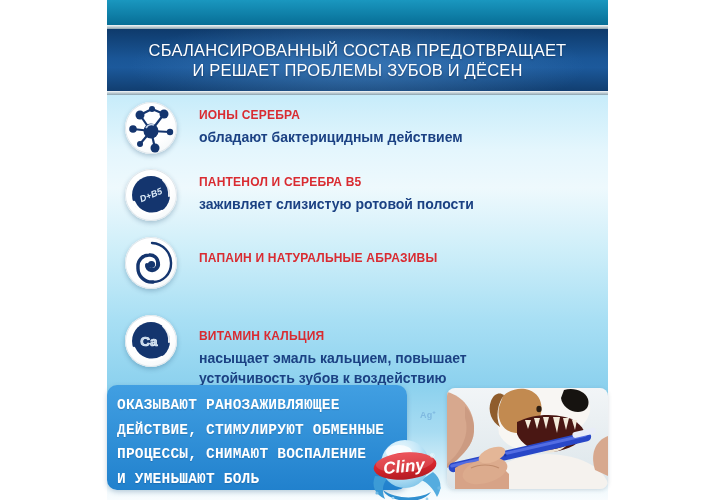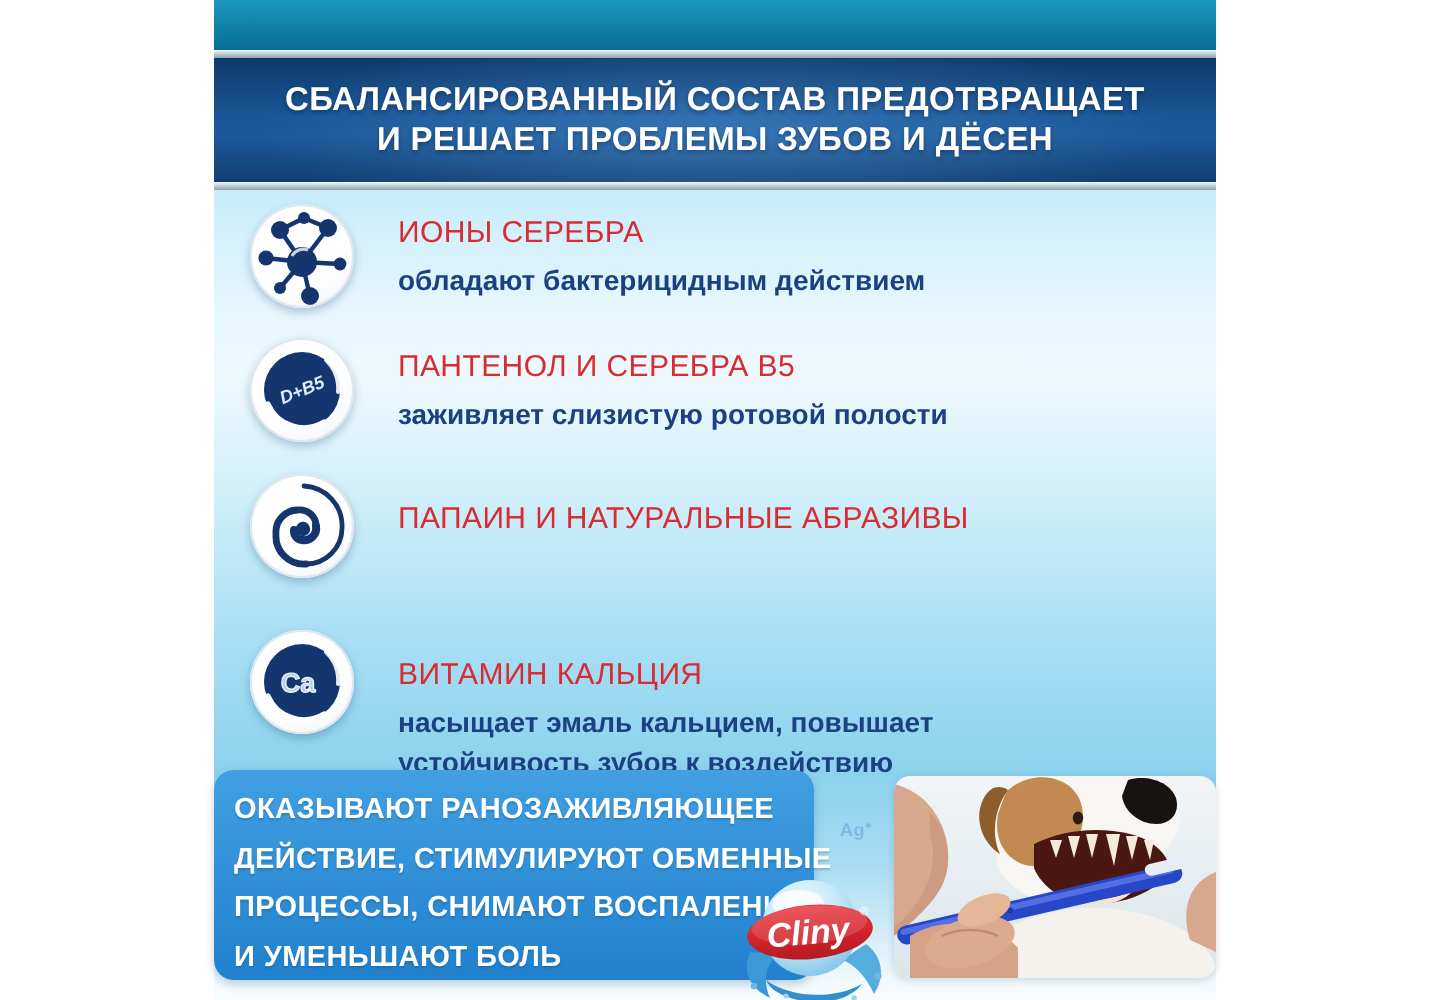--- a/index.html
+++ b/index.html
@@ -10,41 +10,41 @@
                      #a8dff4 320px,#8cd1ee 386px,#a8dcf2 432px,#d8eff9 470px,#f3fafd 492px,#f8fcfe 500px);}
   .strip-top{position:absolute;left:0;top:0;width:100%;height:25px;
              background:linear-gradient(180deg,#1a97bf,#076e96);}
   .sep{position:absolute;left:0;width:100%;height:4px;
        background:linear-gradient(180deg,#f4f8fa,#8ba3af);}
   .sep1{top:25px;}  .sep2{top:91px;}
   .header-banner{position:absolute;left:0;top:29px;width:100%;height:62px;
      background:radial-gradient(ellipse 65% 120% at 50% 60%,rgba(96,160,220,.40),rgba(0,0,0,0) 70%),
                 linear-gradient(180deg,#0e3a6b 0%,#1a5697 48%,#1c599b 62%,#113e70 100%);
      display:flex;flex-direction:column;justify-content:center;align-items:center;}
-  .header-banner div{color:#ffffff;font-size:16.5px;font-weight:bold;line-height:20px;
+  .header-banner div{color:#ffffff;font-size:16.5px;font-weight:normal;line-height:20px;
      letter-spacing:.2px;text-shadow:0 1px 2px rgba(0,10,30,.35);white-space:nowrap;text-align:right;}
   .ing-row{position:absolute;left:18px;display:flex;align-items:flex-start;}
   .icon-wrap{width:52px;height:52px;border-radius:50%;flex:0 0 auto;
      background:radial-gradient(circle at 38% 30%,#ffffff 55%,#ecf2f5);
      box-shadow:0 2px 5px rgba(15,60,100,.28),inset 0 0 0 1px #dfe7ec;
      display:flex;align-items:center;justify-content:center;}
   .ing-text{margin-left:22px;}
-  .ing-title{color:#d92b31;font-size:15px;font-weight:normal;letter-spacing:.2px;
+  .ing-title{color:#d92b31;font-size:12px;font-weight:bold;letter-spacing:.2px;
      white-space:nowrap;margin-bottom:5px;}
   .ing-desc{color:#1b4183;font-size:14px;font-weight:bold;line-height:20px;}
   #row1{top:102px;} #row2{top:169px;} #row3{top:237px;} #row4{top:315px;}
   #row1 .ing-text,#row2 .ing-text{margin-top:6px;}
   #row3 .ing-text,#row4 .ing-text{margin-top:14px;}
   #row1 .ing-desc,#row2 .ing-desc{max-width:320px;}
   #row3 .ing-desc{max-width:255px;}
   #row4 .ing-desc{max-width:295px;}
   .benefits-banner{position:absolute;left:0;top:385px;width:300px;height:105px;border-radius:10px;
      background:linear-gradient(180deg,#419fe2,#2181cd);
      box-shadow:0 2px 5px rgba(20,70,120,.25);
-     padding:8px 0 0 10px;box-sizing:border-box;z-index:1;}
+     padding:8px 0 0 10px;box-sizing:border-box;z-index:1;font-family:Liberation Mono, monospace;}
   .benefits-banner div{color:#ffffff;font-size:14.5px;font-weight:bold;line-height:24.5px;
      letter-spacing:.2px;white-space:nowrap;text-shadow:0 1px 1px rgba(0,30,60,.2);}
   .photo{position:absolute;left:340px;top:388px;width:161px;height:101px;border-radius:8px;
      overflow:hidden;z-index:1;box-shadow:0 1px 4px rgba(30,60,90,.18);}
   .logo{position:absolute;left:252px;top:420px;width:92px;height:80px;z-index:3;}
   .ag-plus{position:absolute;left:313px;top:408px;z-index:3;color:#7fb9e0;
      font-size:9px;font-weight:bold;letter-spacing:.3px;}
 </style>
 </head>
 <body>

